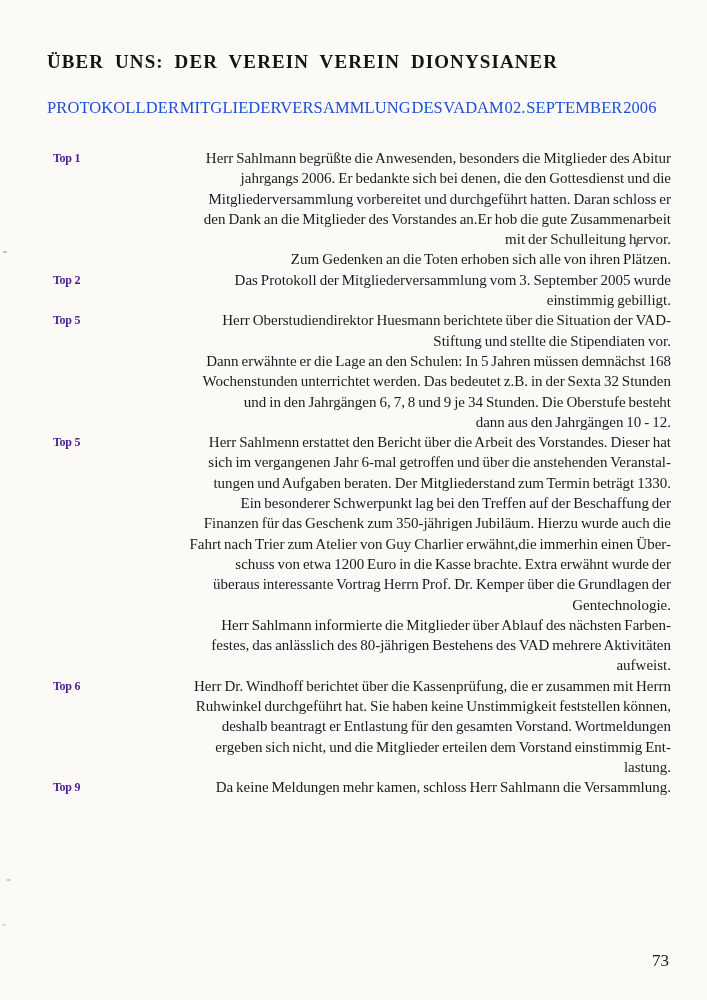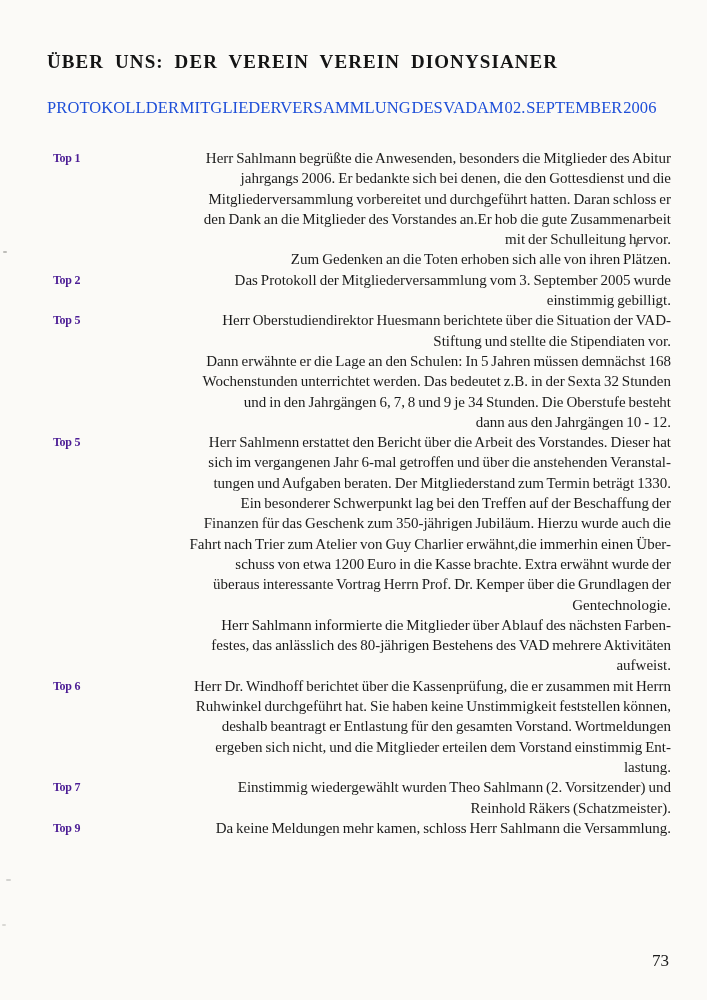--- a/index.html
+++ b/index.html
@@ -141,25 +141,20 @@
 
     <div class="protocol-item">
       <span class="item-label">Top 6</span>
       <div class="item-text">Herr Dr. Windhoff berichtet über die Kassenprüfung, die er zusammen mit Herrn
 Ruhwinkel durchgeführt hat. Sie haben keine Unstimmigkeit feststellen können,
 deshalb beantragt er Entlastung für den gesamten Vorstand. Wortmeldungen
 ergeben sich nicht, und die Mitglieder erteilen dem Vorstand einstimmig Ent-
 lastung.</div>
     </div>
 
-    <div class="protocol-item">
-      <span class="item-label">Top 7</span>
-      <div class="item-text">Einstimmig wiedergewählt wurden Theo Sahlmann (2. Vorsitzender) und
-Reinhold Räkers (Schatzmeister).</div>
-    </div>
 
 
     <div class="protocol-item">
       <span class="item-label">Top 9</span>
       <div class="item-text">Da keine Meldungen mehr kamen, schloss Herr Sahlmann die Versammlung.</div>
     </div>
 
   </div>
 
   <div class="page-number">73</div>

